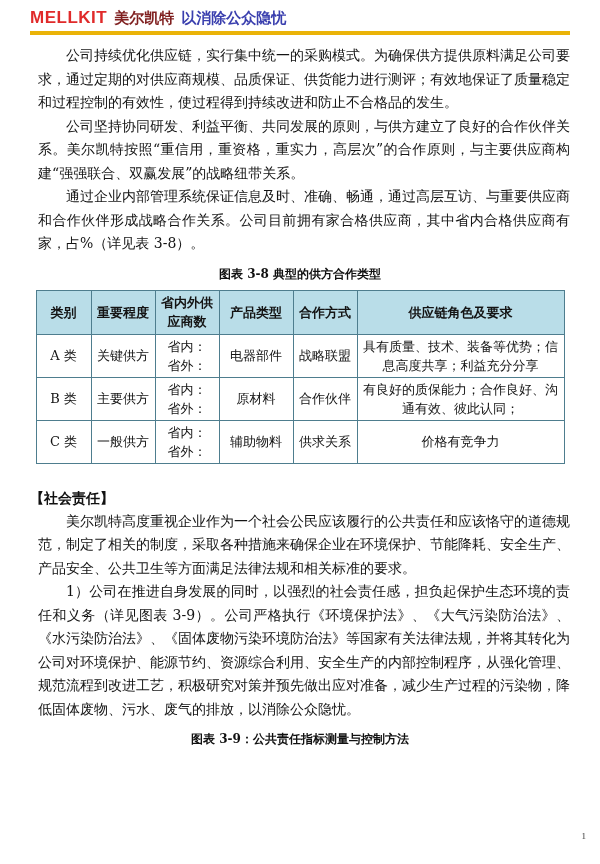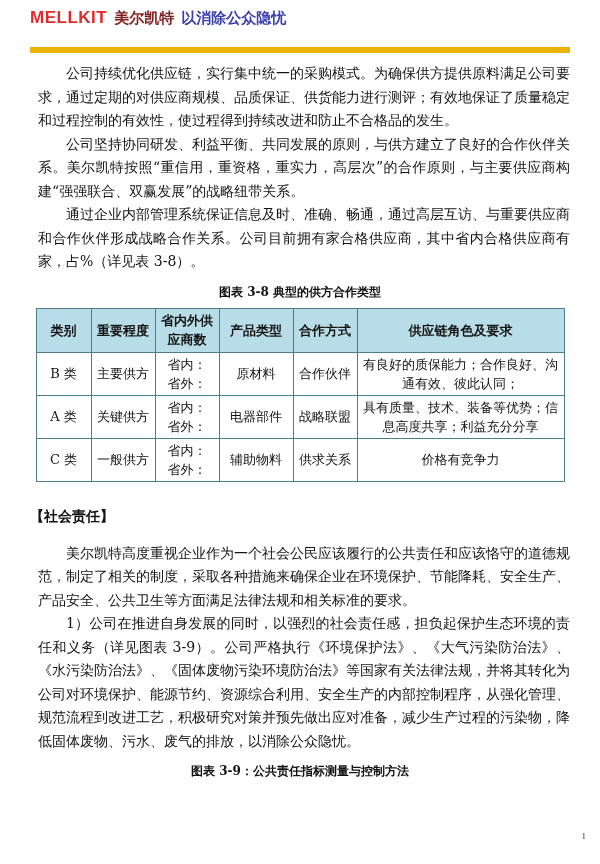--- a/index.html
+++ b/index.html
@@ -10,22 +10,22 @@
     position:relative;
     padding:8px 30px 0 30px;
     font-family:"DejaVu Serif", serif;
     color:#111;
     margin:0 auto;
     overflow:hidden;
   }
   
   .doc-header {
     display:flex; align-items:flex-end; gap:7px;
-    border-bottom:6px solid #eab308;
-    padding-bottom:19px;
+    border-bottom:4px solid #eab308;
+    padding-bottom:3px;
     margin-bottom:9px;
   }
   .logo {
     font-family:"Liberation Sans", sans-serif;
     font-size:17px; font-weight:bold;
     color:#e02a2a; letter-spacing:.5px;
   }
   .brand { font-size:15px; font-weight:bold; color:#7f1f1f; }
   .doc-title { font-size:15px; font-weight:bold; color:#3a3fae; }
   
@@ -57,21 +57,21 @@
   table.supply th {
     background:#b9dde8; font-weight:bold; height:44px;
   }
   table.supply td { height:40px; background:#ffffff; }
   td.counts { text-align:left; padding-left:10px; }
   td.counts span { display:block; }
   td.role { text-align:left; padding-left:7px; padding-right:6px; }
   
   .section-heading {
     font-size:14px; font-weight:bold;
-    margin-top:26px; margin-bottom:16px; color:#111;
+    margin-top:26px; margin-bottom:2px; color:#111;
   }
   
   .page-number {
     position:absolute; right:14px; top:831px;
     font-size:9px; color:#333;
     font-family:"Liberation Serif", serif;
   }
 </style>
 </head>
 <body>
@@ -104,40 +104,40 @@
         <th>类别</th>
         <th>重要程度</th>
         <th>省内外供应商数</th>
         <th>产品类型</th>
         <th>合作方式</th>
         <th>供应链角色及要求</th>
       </tr>
     </thead>
     <tbody>
       <tr>
+        <td>A 类</td>
+        <td>关键供方</td>
+        <td class="counts">
+          <span>省内：</span>
+          <span>省外：</span>
+        </td>
+        <td>电器部件</td>
+        <td>战略联盟</td>
+        <td class="role">具有质量、技术、装备等优势；信息高度共享；利益充分分享</td>
+      </tr>
+      <tr>
         <td>B 类</td>
         <td>主要供方</td>
         <td class="counts">
           <span>省内：</span>
           <span>省外：</span>
         </td>
         <td>原材料</td>
         <td>合作伙伴</td>
         <td class="role">有良好的质保能力；合作良好、沟通有效、彼此认同；</td>
-      </tr>
-      <tr>
-        <td>A 类</td>
-        <td>关键供方</td>
-        <td class="counts">
-          <span>省内：</span>
-          <span>省外：</span>
-        </td>
-        <td>电器部件</td>
-        <td>战略联盟</td>
-        <td class="role">具有质量、技术、装备等优势；信息高度共享；利益充分分享</td>
       </tr>
       <tr>
         <td>C 类</td>
         <td>一般供方</td>
         <td class="counts">
           <span>省内：</span>
           <span>省外：</span>
         </td>
         <td>辅助物料</td>
         <td>供求关系</td>

